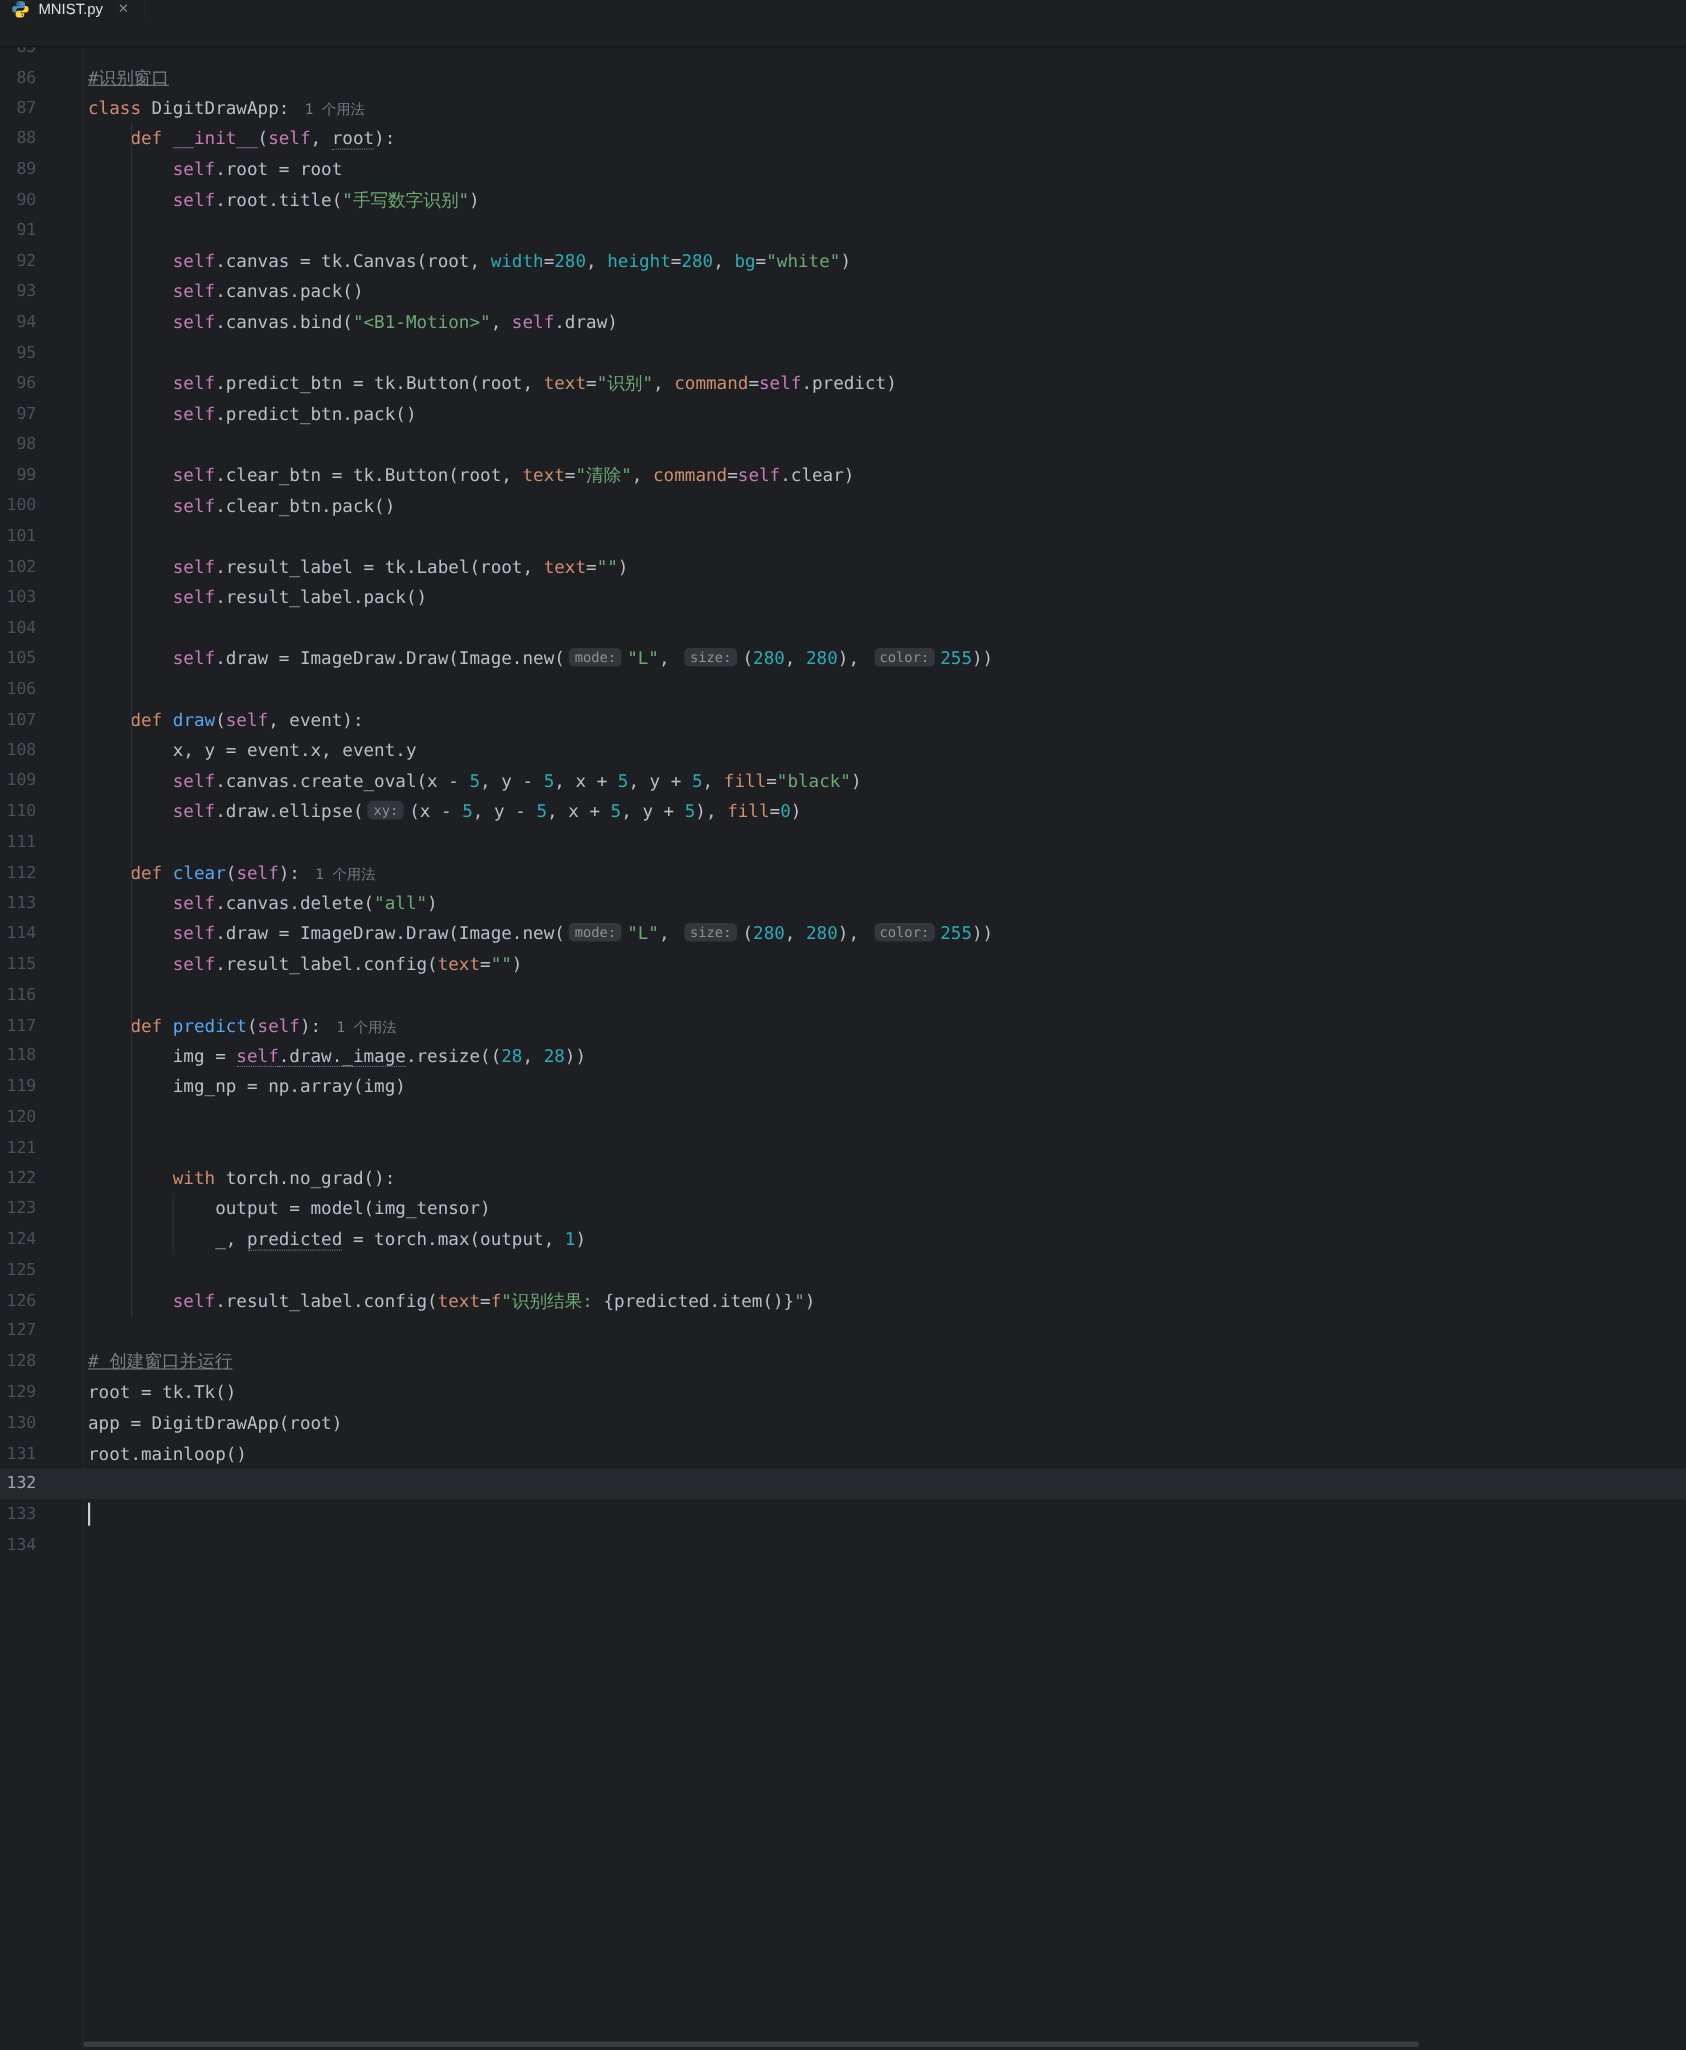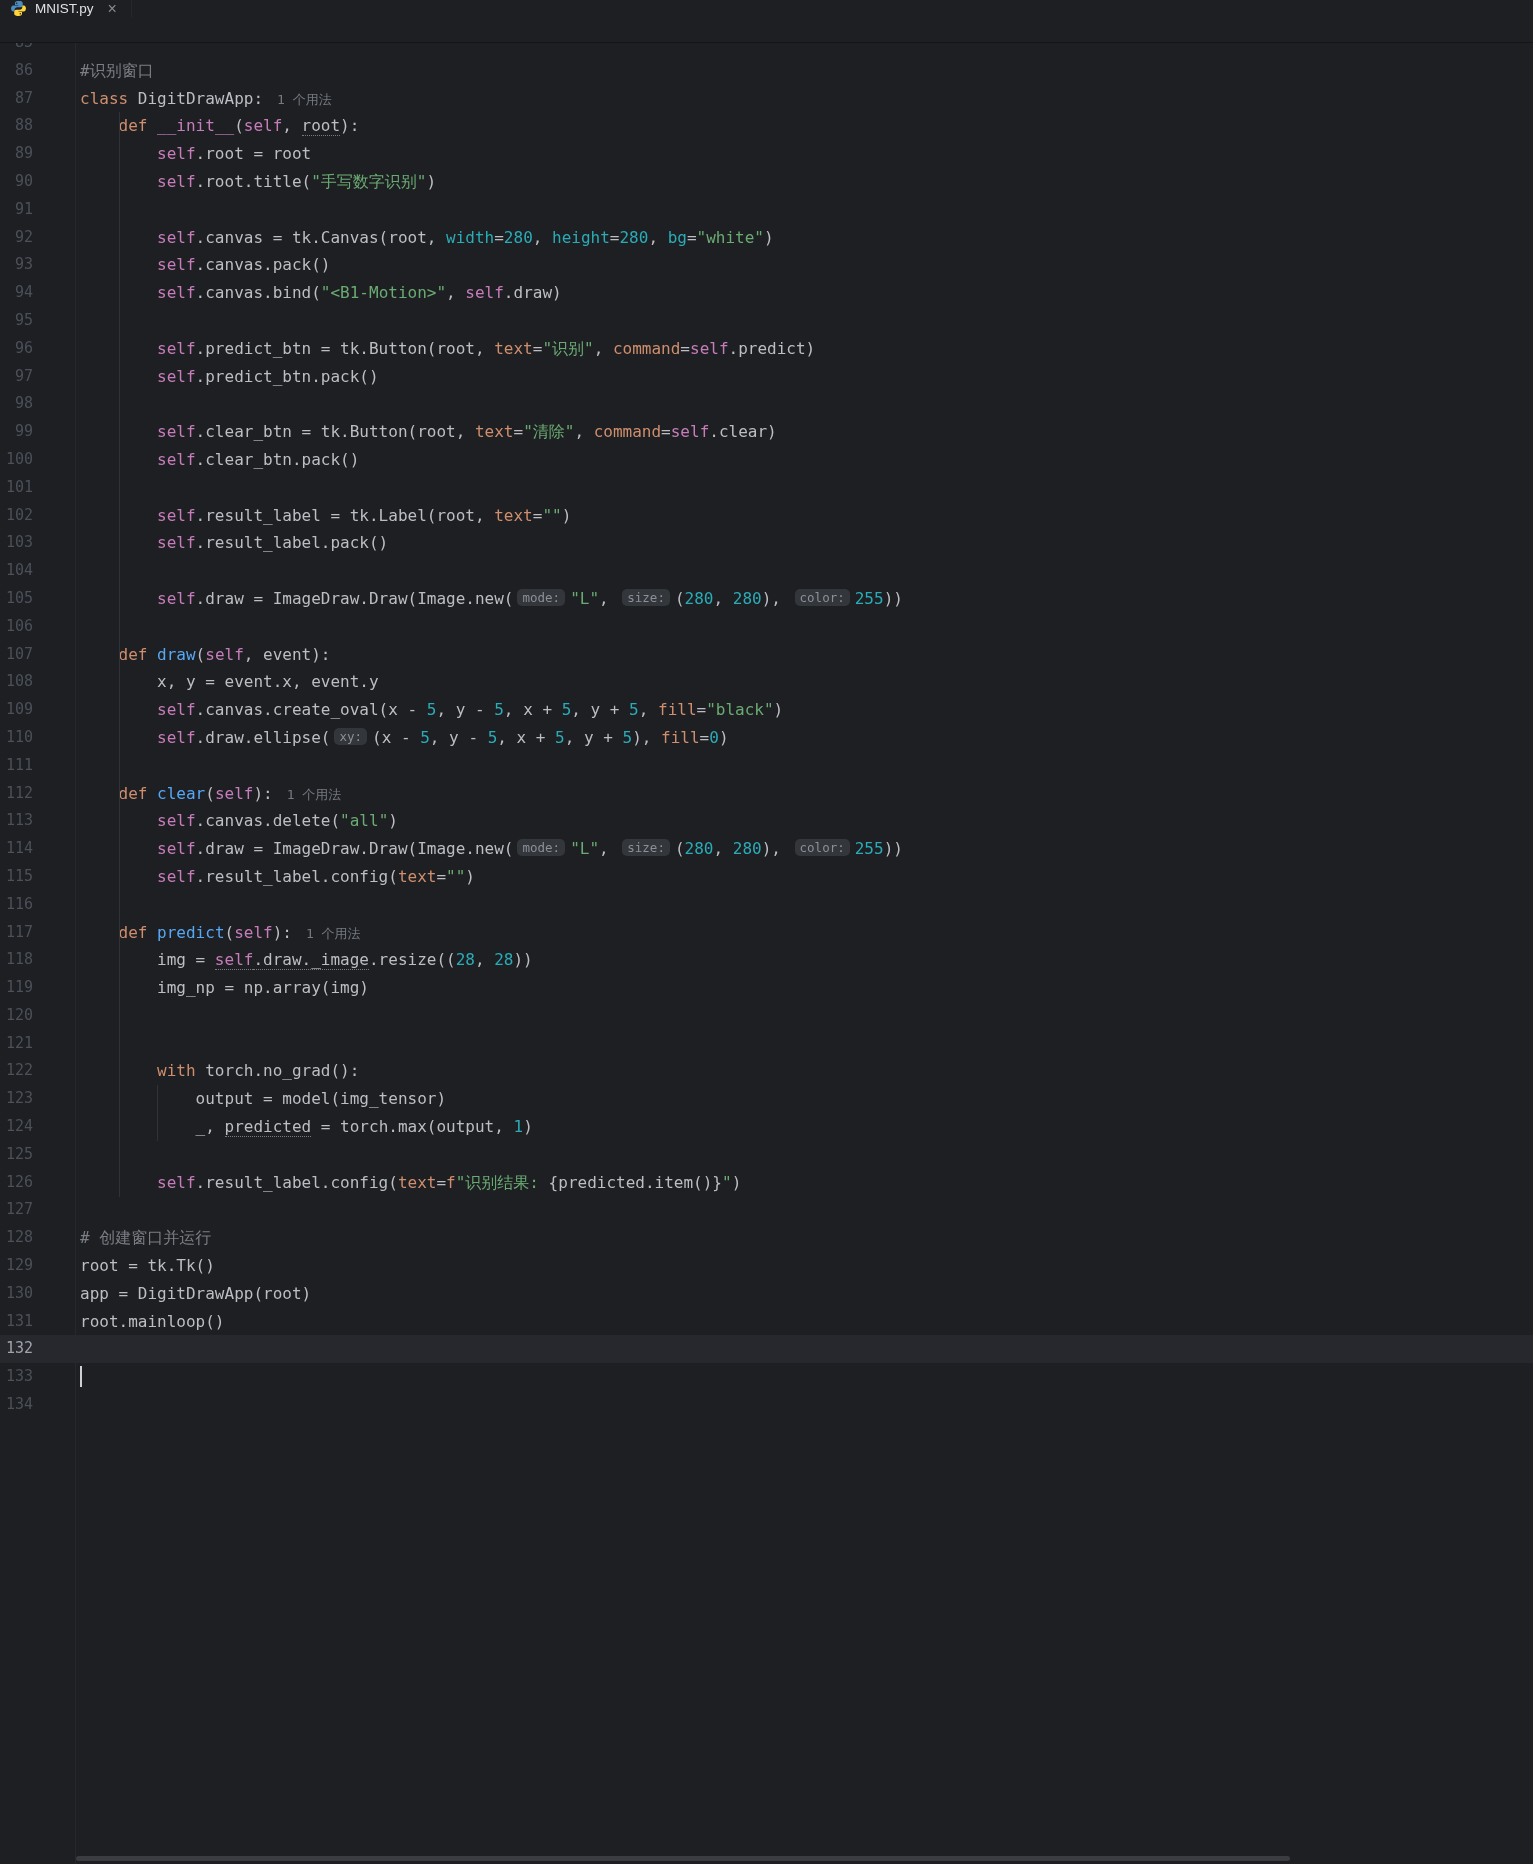--- a/index.html
+++ b/index.html
@@ -60,21 +60,21 @@
     background:var(--caret,#ced0d6);
   }
   
   .tk-d{color:var(--text,#bcbec4);}
   .tk-k{color:var(--keyword,#cf8e6d);}
   .tk-s{color:var(--self,#c77dbb);}
   .tk-str{color:var(--string,#6aab73);}
   .tk-n{color:var(--number,#2aacb8);}
   .tk-fn{color:var(--function,#56a8f5);}
   .tk-fn2{color:var(--magic,#c77dbb);}
-  .tk-c{color:var(--comment,#7a7e85);}
+  .tk-c{color:var(--comment,#7a7e85);text-decoration:underline;}
   .tk-ka{color:var(--kwarg,#2aacb8);}
   .tk-kb{color:var(--kwarg_alt,#cf8e6d);text-align:right;}
   .tk-chip{
     display:inline-block;
     background:var(--inlay_bg,#33363a);color:var(--inlay_text,#8c9097);
     font-size:12.5px;line-height:17px;border-radius:5px;
     padding:0 5px;margin:2px 5px 0 4px;vertical-align:2px;
   }
   .tk-hint{
     color:var(--hint,#747a82);font-size:13px;margin-left:14px;

